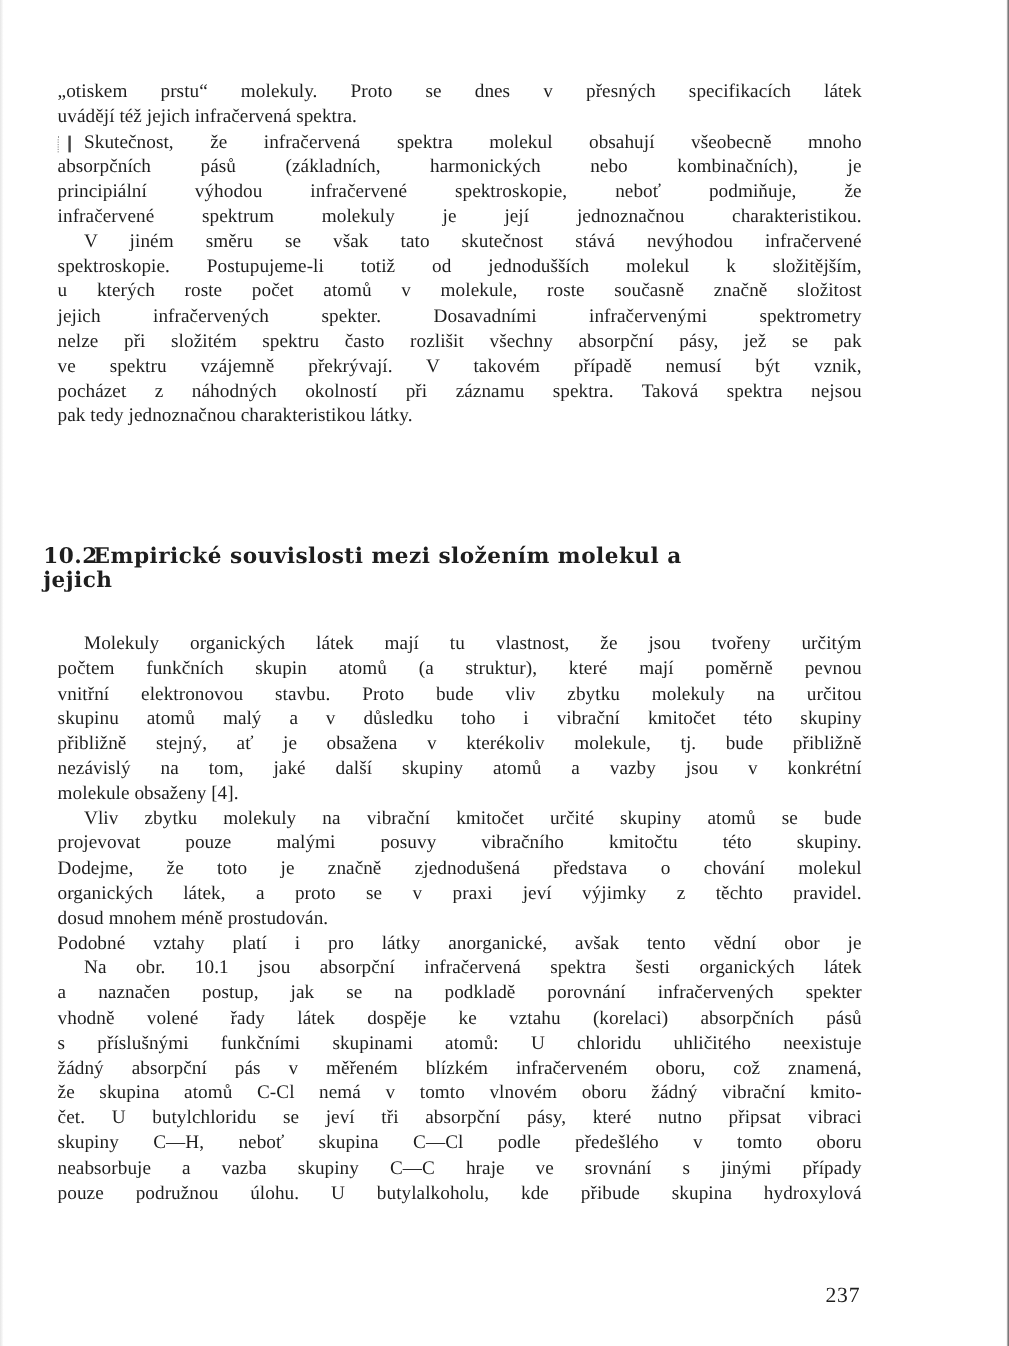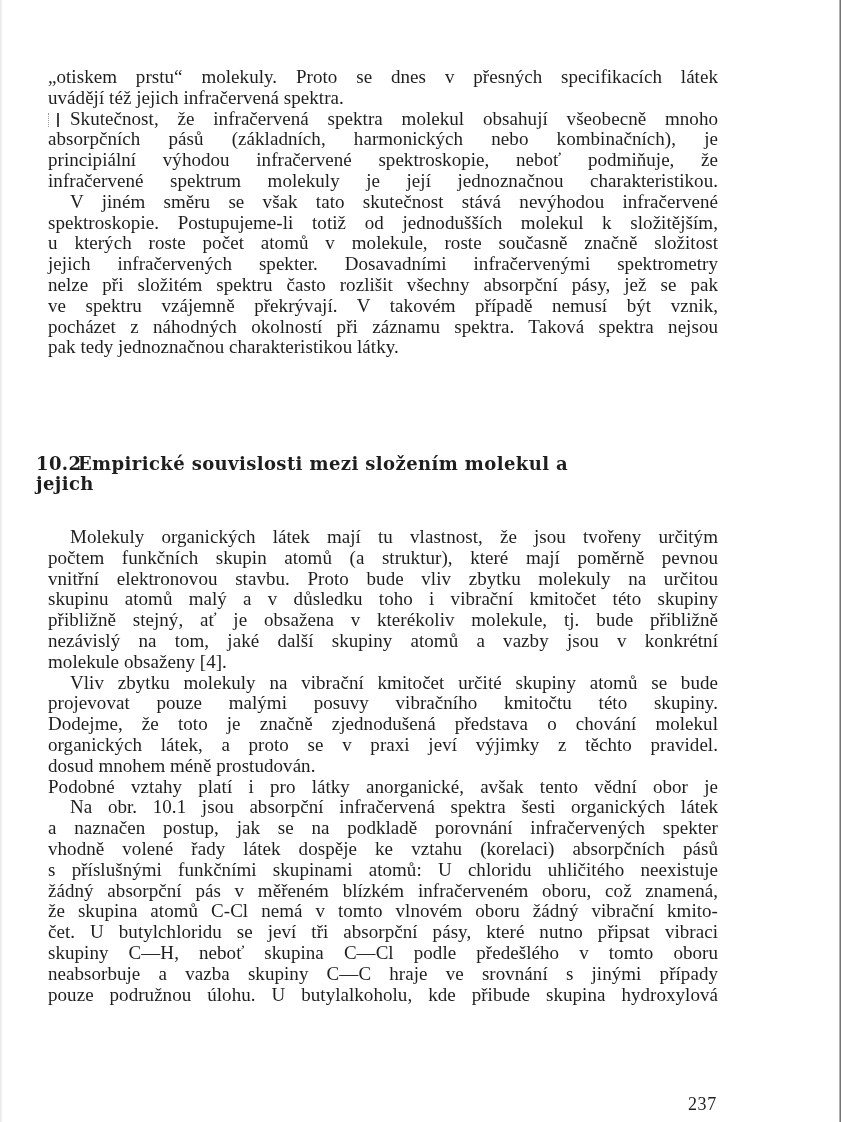--- a/index.html
+++ b/index.html
@@ -11,42 +11,42 @@
     position: absolute; right: 0; top: 0; width: 2px; height: 1122px;
     background: linear-gradient(to right, #cfcfcf, #555);
   }
   .page-edge-left {
     position: absolute; left: 0; top: 0; width: 3px; height: 1122px;
     background: linear-gradient(to right, #e6e6e6, #ffffff);
   }
   .text-block {
     position: absolute; left: 48px; width: 670px;
     font-family: "Liberation Serif", "DejaVu Serif", serif;
-    font-size: 19px; line-height: 20.8px; letter-spacing: 0.05px;
+    font-size: 16px; line-height: 20.8px; letter-spacing: 0.05px;
     text-align: justify;
   }
   .line { display: block; white-space: nowrap; text-align-last: justify; text-align: justify; width: 670px; }
   .line.last { text-align-last: left; }
   .line.indent { padding-left: 22px; width: 648px; }
   #block1 { top: 67px; }
   #block2 { top: 527px; }
   .heading {
     position: absolute; left: 36px; top: 454px; width: 560px;
     font-family: "DejaVu Serif", serif; font-weight: bold; font-size: 18px; line-height: 20px;
     letter-spacing: 0.4px;
   }
   .heading .num { display: inline-block; width: 42px; }
   .heading .l2 { padding-left: 42px; display: block; }
   .margin-mark {
     position: absolute; left: 48px; top: 113px; width: 8px; height: 14px;
     border-left: 1px dotted #999; border-right: 2px solid #444;
   }
   .page-number {
     position: absolute; left: 688px; top: 1069px;
-    font-family: "Liberation Serif", serif; font-size: 18px; letter-spacing: 0.6px; margin-top: 25px;
+    font-family: "Liberation Serif", serif; font-size: 18px; letter-spacing: 0.6px;
   }
 </style>
 </head>
 <body>
 
 <div class="page-edge-left"></div>
 <div class="page-edge-right"></div>
 
 <div class="margin-mark"></div>
 

